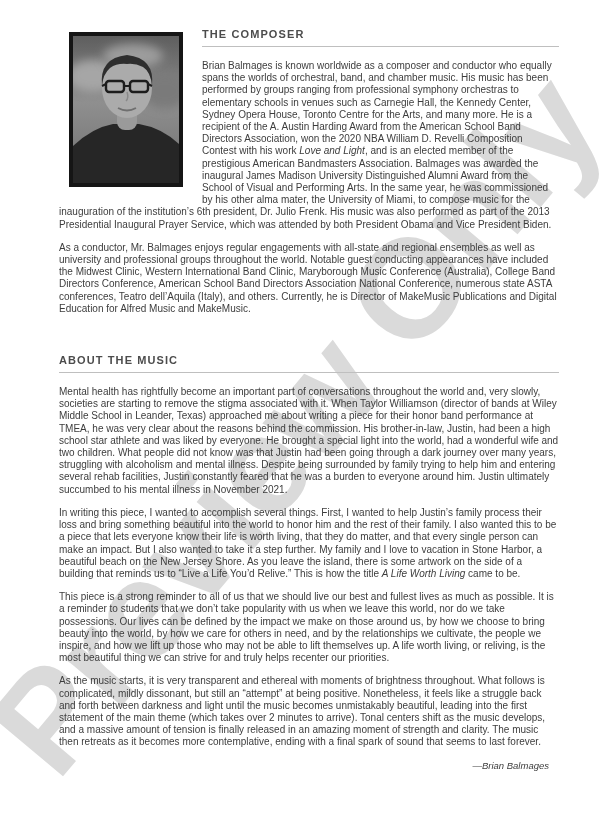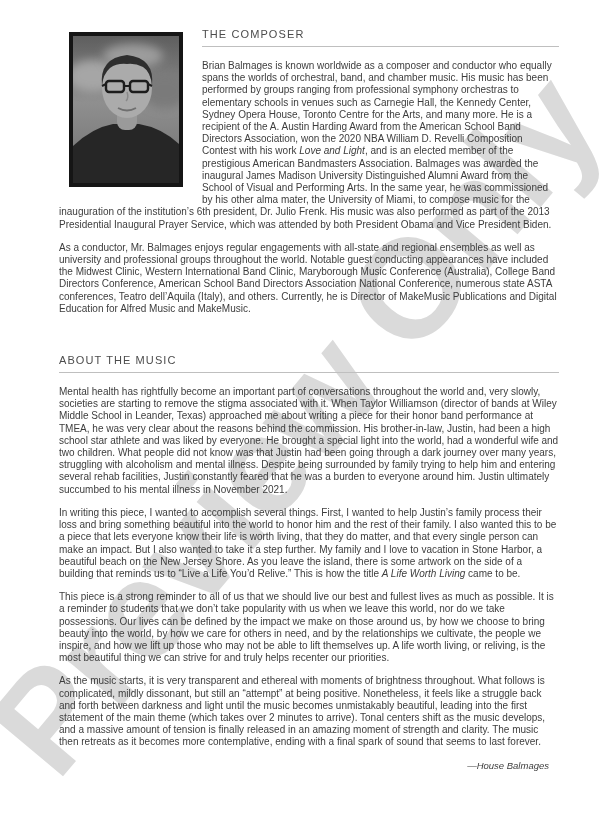--- a/index.html
+++ b/index.html
@@ -36,21 +36,21 @@
     border:4px solid #151515;
     margin:4px 19px 16px 10px;
     background:#777;
   }
   .photo-frame svg{display:block;}
   .section-heading{
     overflow:hidden; 
     font-size:11px;
     letter-spacing:1.1px;
     color:#4c4c4c;
-    font-weight:normal;
+    font-weight:bold;
     margin:0 0 6px 0;
   }
   .rule{
     overflow:hidden; 
     height:1px;
     background:#bfbfbf;
     margin:0 0 13px 0;
   }
   .section{margin:0;}
   .section.about{margin-top:28px;}
@@ -130,17 +130,17 @@
       <h2 class="section-heading">ABOUT THE MUSIC</h2>
       <div class="rule"></div>
 
       <div class="body-text">
           <p><span>Mental health has rightfully become an important part of conversations throughout the world and, very slowly, societies are starting to remove the stigma associated with it. When Taylor Williamson (director of bands at Wiley Middle School in Leander, Texas) approached me about writing a piece for their honor band performance at TMEA, he was very clear about the reasons behind the commission. His brother-in-law, Justin, had been a high school star athlete and was liked by everyone. He brought a special light into the world, had a wonderful wife and two children. What people did not know was that Justin had been going through a dark journey over many years, struggling with alcoholism and mental illness. Despite being surrounded by family trying to help him and entering several rehab facilities, Justin constantly feared that he was a burden to everyone around him. Justin ultimately succumbed to his mental illness in November 2021.</span></p>
           <p><span>In writing this piece, I wanted to accomplish several things. First, I wanted to help Justin’s family process their loss and bring something beautiful into the world to honor him and the rest of their family. I also wanted this to be a piece that lets everyone know their life is worth living, that they do matter, and that every single person can make an impact. But I also wanted to take it a step further. My family and I love to vacation in Stone Harbor, a beautiful beach on the New Jersey Shore. As you leave the island, there is some artwork on the side of a building that reminds us to “Live a Life You’d Relive.” This is how the title </span><em>A Life Worth Living</em><span> came to be.</span></p>
           <p><span>This piece is a strong reminder to all of us that we should live our best and fullest lives as much as possible. It is a reminder to students that we don’t take popularity with us when we leave this world, nor do we take possessions. Our lives can be defined by the impact we make on those around us, by how we choose to bring beauty into the world, by how we care for others in need, and by the relationships we cultivate, the people we inspire, and how we lift up those who may not be able to lift themselves up. A life worth living, or reliving, is the most beautiful thing we can strive for and truly helps recenter our priorities.</span></p>
           <p><span>As the music starts, it is very transparent and ethereal with moments of brightness throughout. What follows is complicated, mildly dissonant, but still an “attempt” at being positive. Nonetheless, it feels like a struggle back and forth between darkness and light until the music becomes unmistakably beautiful, leading into the first statement of the main theme (which takes over 2 minutes to arrive). Tonal centers shift as the music develops, and a massive amount of tension is finally released in an amazing moment of strength and clarity. The music then retreats as it becomes more contemplative, ending with a final spark of sound that seems to last forever.</span></p>
         </div>
 
-      <div class="signature">—House Balmages</div>
+      <div class="signature">—Brian Balmages</div>
     </div>
 
   </div>
 </div>
 
 </body></html>

